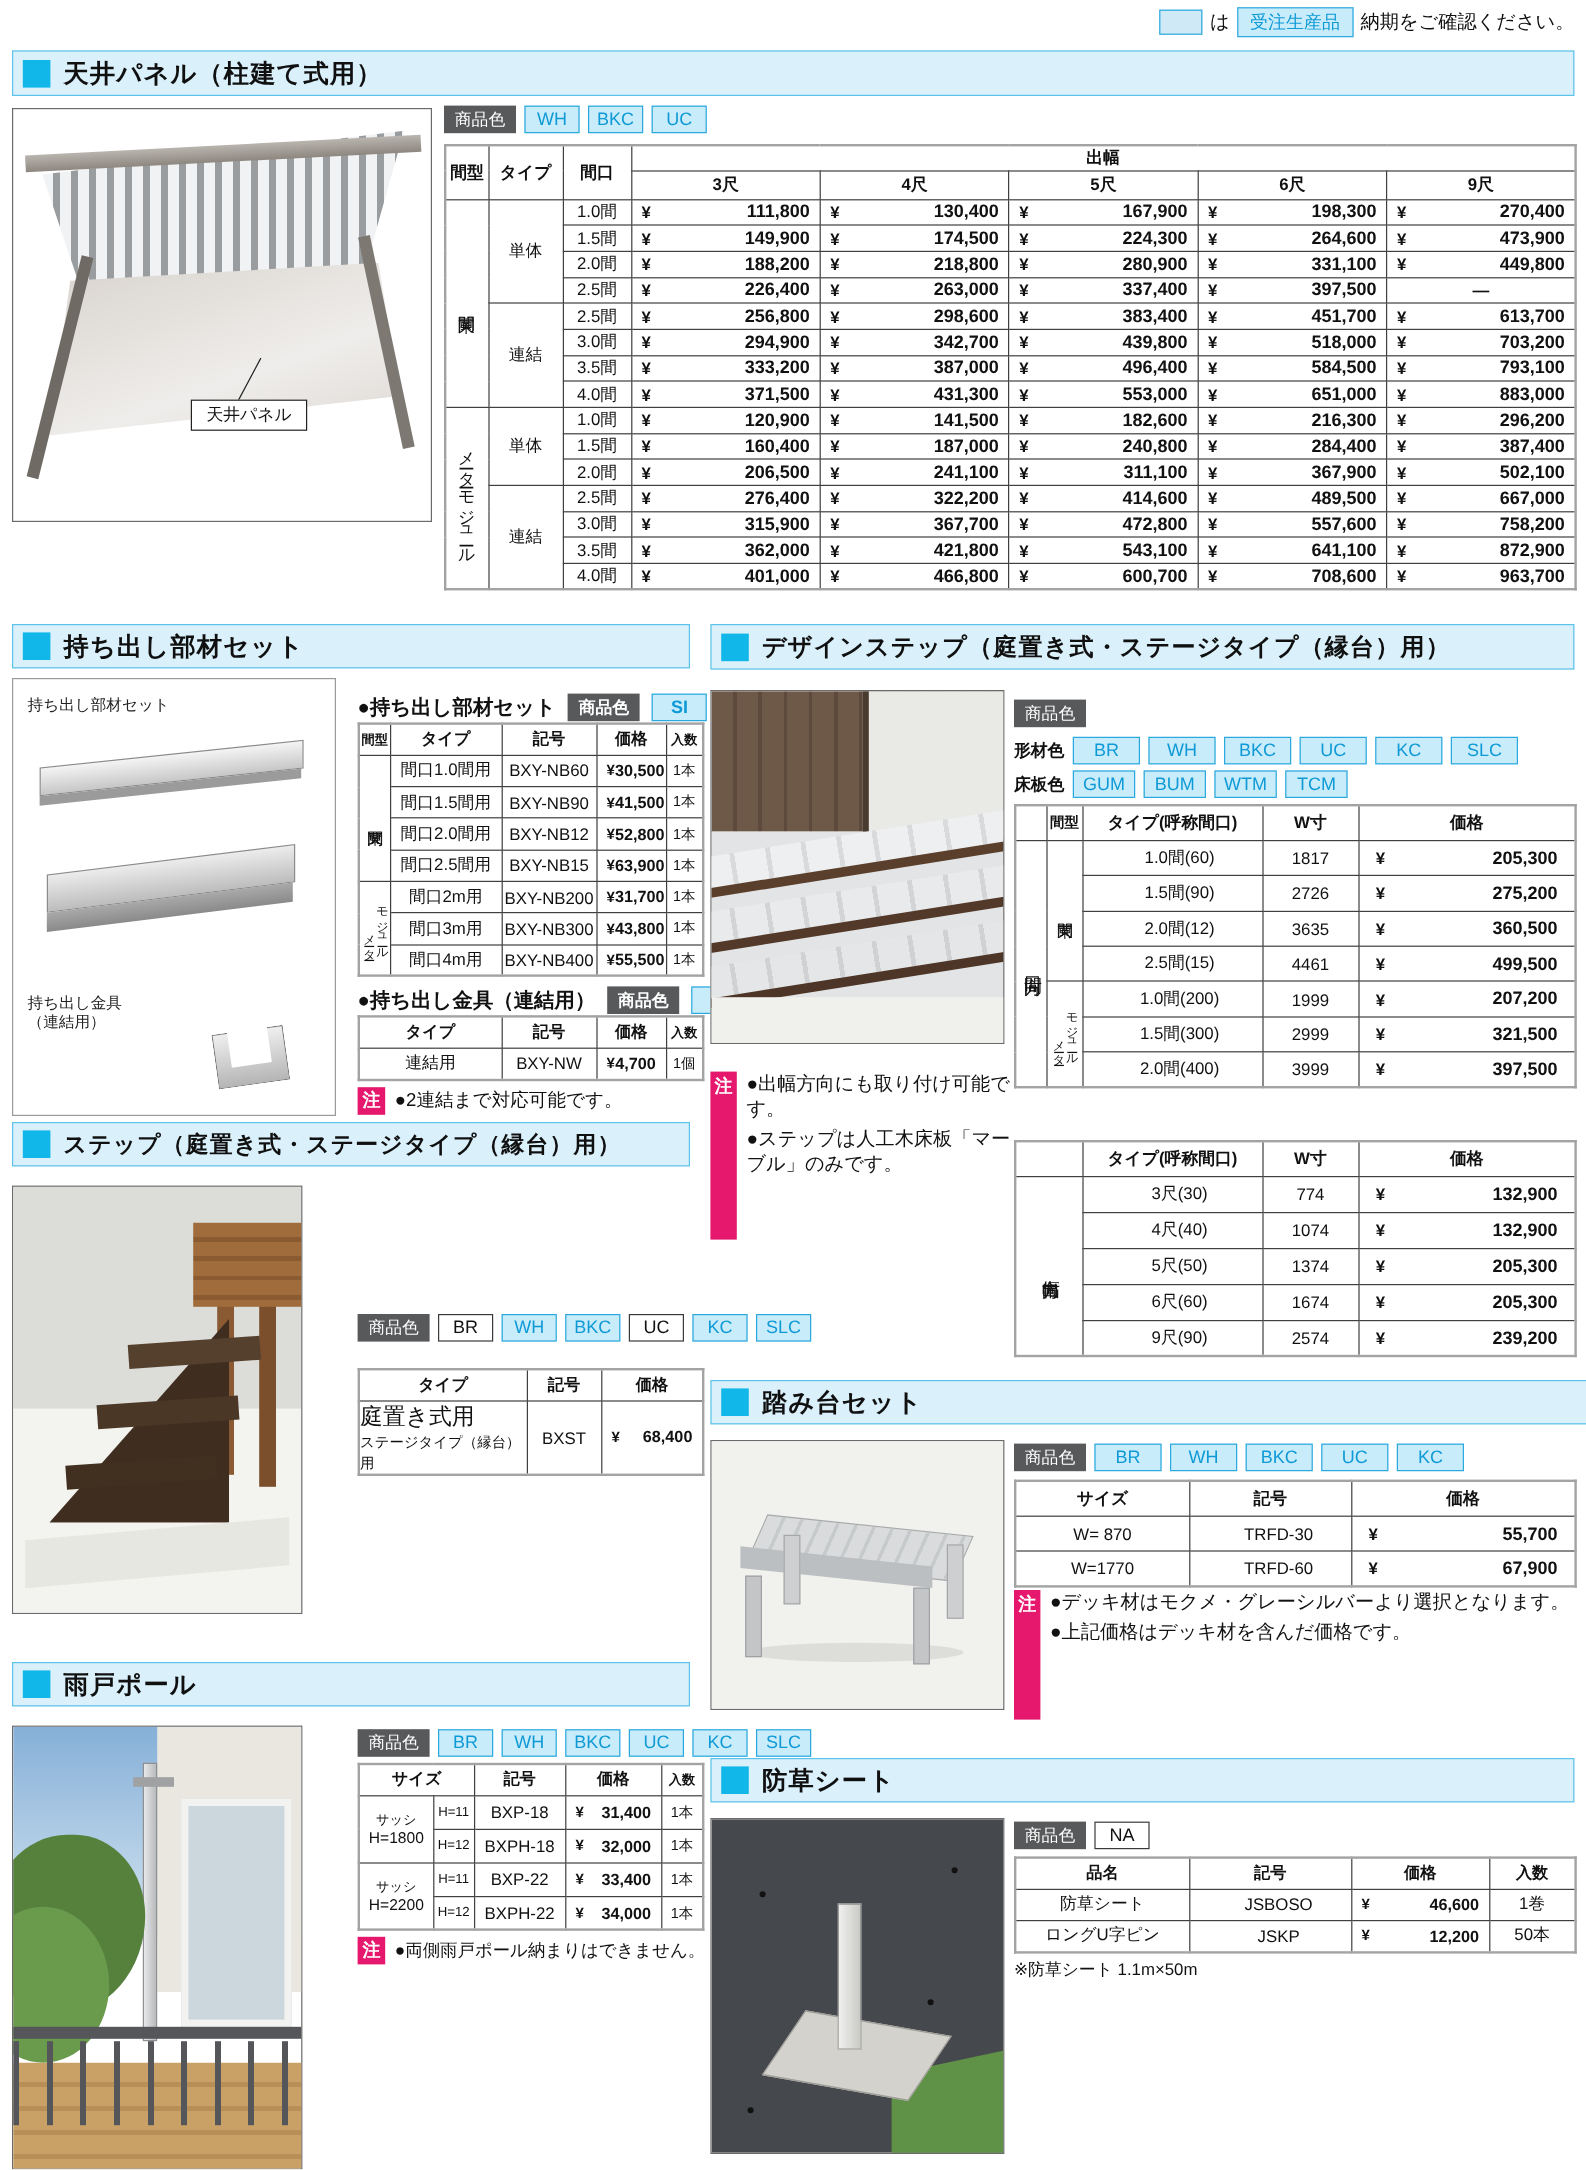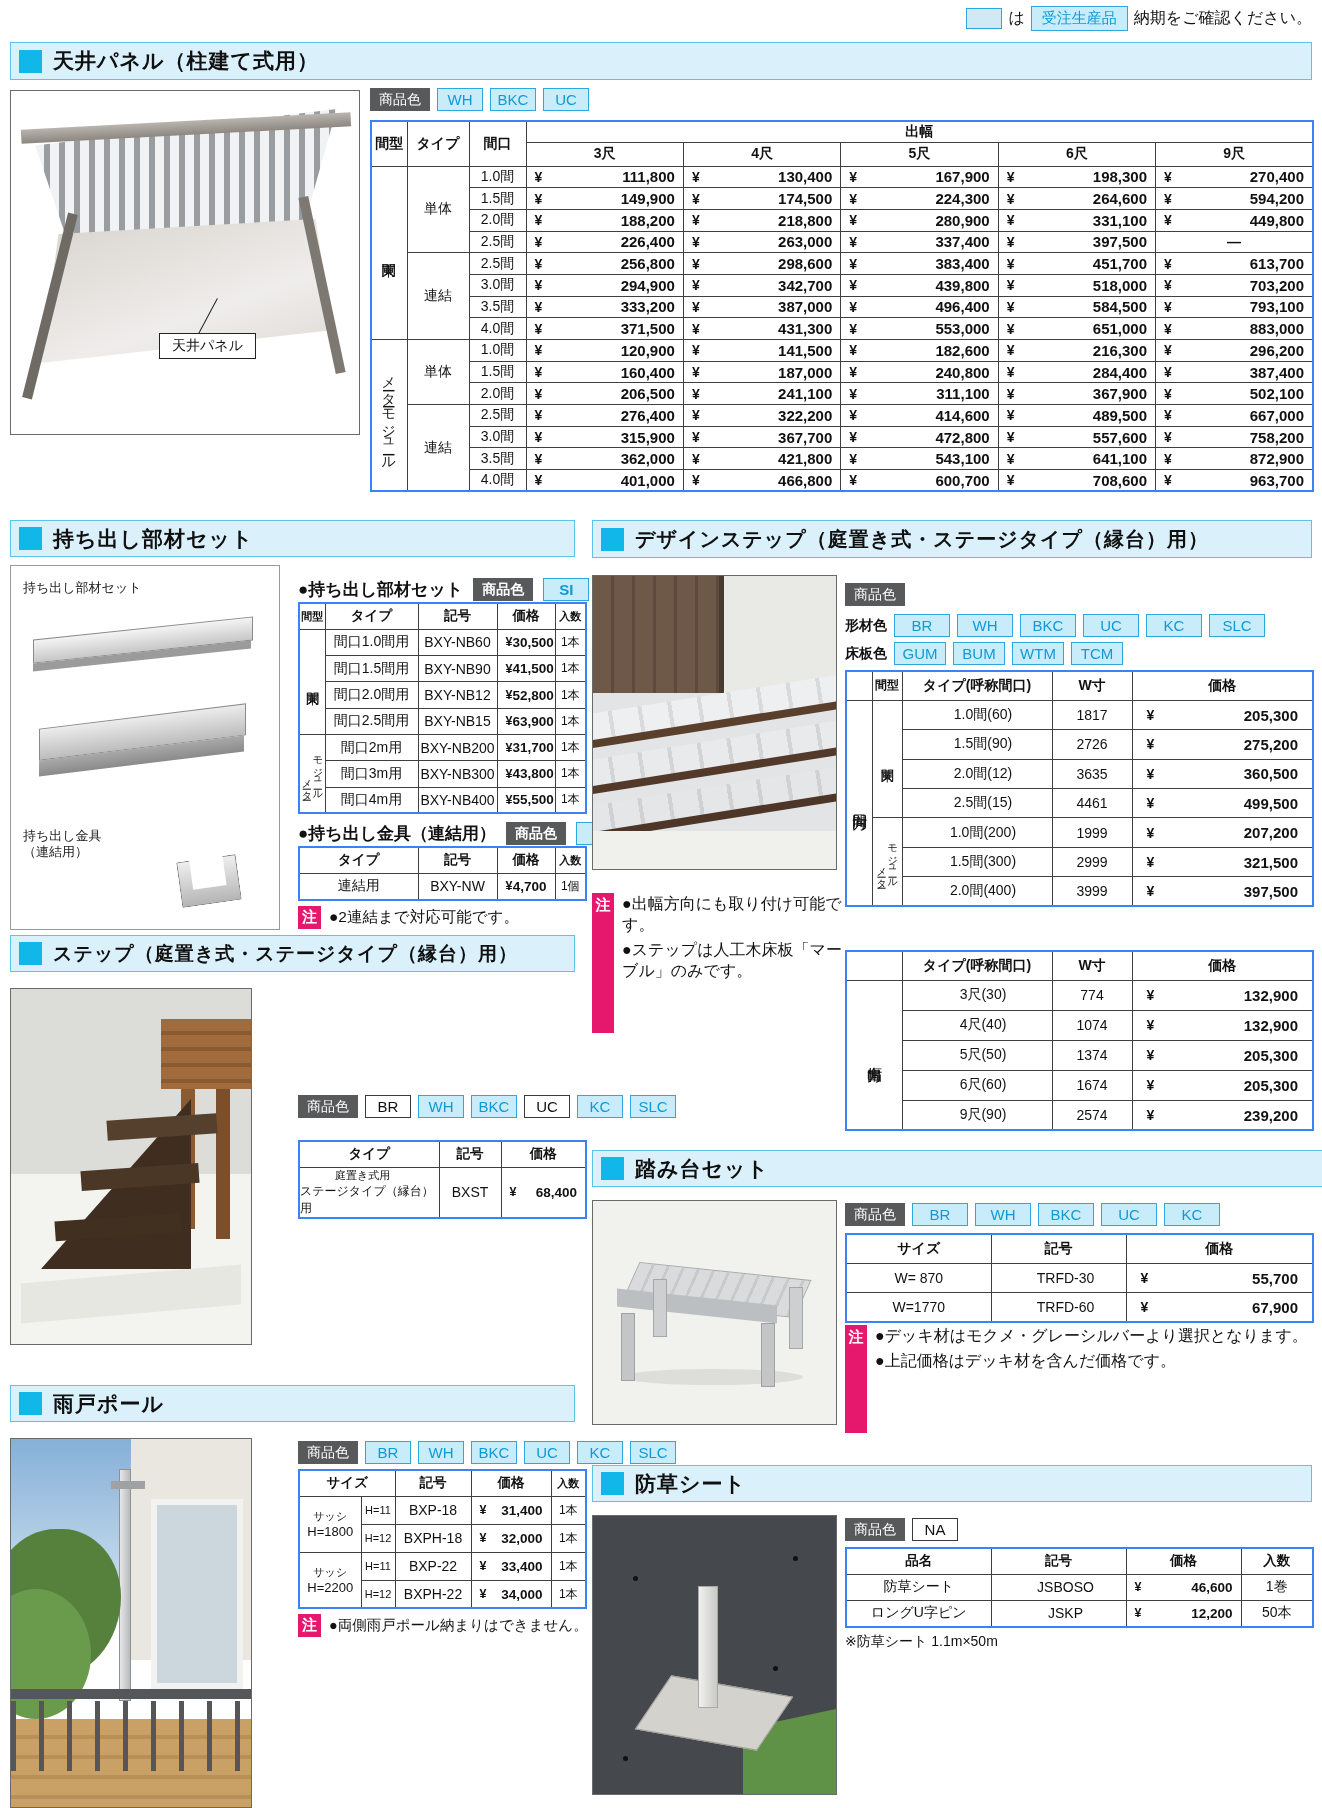--- a/index.html
+++ b/index.html
@@ -18,21 +18,21 @@
 
   
   .chiprow{position:absolute;display:flex;align-items:center;gap:7px;}
   .clabel{display:inline-flex;align-items:center;justify-content:center;height:23px;padding:0 9px;background:#58595b;color:#fff;font-size:14px;white-space:nowrap;}
   .flabel{font-size:14px;font-weight:bold;color:#111;white-space:nowrap;}
   .chip{display:inline-flex;align-items:center;justify-content:center;box-sizing:border-box;height:23px;min-width:46px;padding:0 5px;font-size:15px;}
   .chip.blue{background:#c9ecfb;border:1px solid #2ba9de;color:#0f9ad6;}
   .chip.plain{background:#fff;border:1px solid #3a3a3a;color:#111;}
 
   
-  table.tbl{position:absolute;border-collapse:collapse;table-layout:fixed;border:2px solid #3b82f6;}
+  table.tbl{position:absolute;border-collapse:collapse;table-layout:fixed;border:2px solid #a3a3a3;}
   table.tbl td{border:1px solid #3f3f3f;box-sizing:border-box;text-align:center;vertical-align:middle;padding:0;font-size:14px;color:#111;background:#fff;overflow:hidden;}
   td.hd{background:#d5d5d7;font-weight:bold;font-size:14.5px;}
   td.pc{background:#cfe9f7;}
   .pw{display:flex;justify-content:space-between;align-items:center;padding:0 8px;}
   .pw .yen{font-weight:bold;font-size:14px;}
   .pw .val{font-weight:bold;font-size:15px;}
   td.dashcell{background:#cfe9f7;font-weight:bold;font-size:15px;}
   td.kanto{background:#175381;color:#fff;}
   td.meter{background:#c06b76;color:#fff;}
   td.vcell{writing-mode:vertical-rl;text-orientation:upright;}
@@ -181,21 +181,21 @@
           </td>
       <td class="pc">
             <div class="pw">
               <span class="yen">¥</span>
               <span class="val">264,600</span>
             </div>
           </td>
       <td class="pc">
             <div class="pw">
               <span class="yen">¥</span>
-              <span class="val">594,200</span>
+              <span class="val">473,900</span>
             </div>
           </td>
     </tr>
     <tr>
       <td class="mg">2.0間</td>
       <td class="pc">
             <div class="pw">
               <span class="yen">¥</span>
               <span class="val">188,200</span>
             </div>
@@ -817,21 +817,21 @@
         <col style="width:85px">
       </colgroup>
     <tbody>
         <tr>
       <td class="hd">タイプ</td>
       <td class="hd">記号</td>
       <td class="hd">価格</td>
     </tr>
     <tr>
       <td class="lft" style="height:48px">
-        <div style="font-size:11px;text-align:left;margin-left:35px;">庭置き式用</div>
+        <div style="font-size:19px;text-align:left;">庭置き式用</div>
         <div style="font-size:12px;text-align:left;">ステージタイプ（縁台）用</div>
       </td>
       <td class="lft">BXST</td>
       <td class="pc">
             <div class="pw">
               <span class="yen">¥</span>
               <span class="val">68,400</span>
             </div>
           </td>
     </tr>

